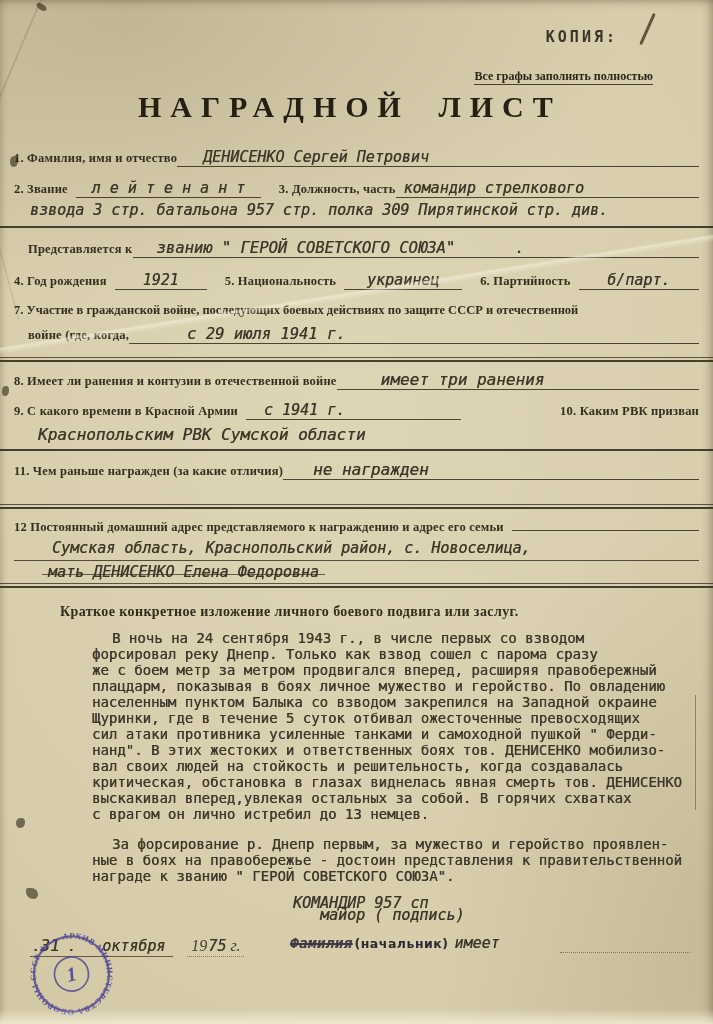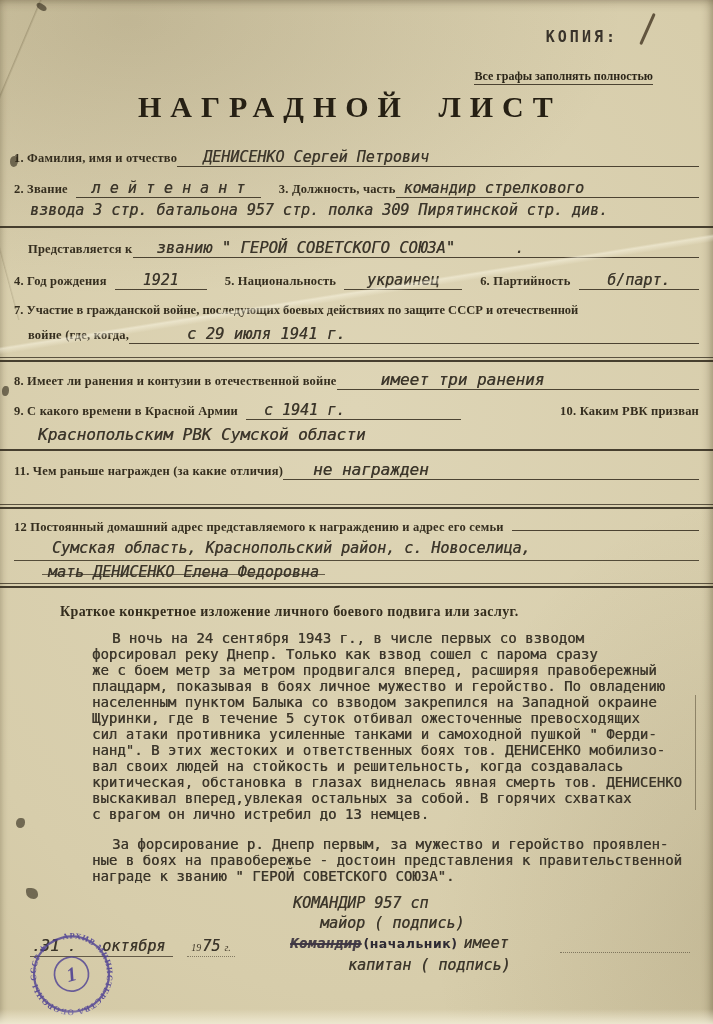--- a/index.html
+++ b/index.html
@@ -73,26 +73,26 @@
   .v12a { margin:4px 14px 0; border-bottom:1.5px solid rgba(50,42,28,0.8); padding:0 0 3px 38px; }
   .v12b { margin:2px 0 0; padding:0 0 1px 42px; }
   .ruled { background-image:linear-gradient(to bottom, transparent 60%, rgba(48,40,26,0.7) 60%, rgba(48,40,26,0.7) calc(60% + 1.5px), transparent calc(60% + 1.5px)); padding:0 6px; }
   .sep4 { margin-top:1px; }
   .cit-head { margin:16px 30px 0 60px; font-size:14px; font-weight:bold; letter-spacing:0.4px; color:#342d1e; }
   .para { margin:10px 14px 0 92px; font-family:"DejaVu Sans Mono", monospace; font-size:14px; line-height:16px; color:#3b352a; text-shadow:0.4px 0 0 rgba(59,53,42,0.75); white-space:pre-line; text-indent:20px; }
   .p2 { margin-top:14px; }
 
   .sig { position:relative; margin-top:8px; height:130px; }
   .sig1 { position:absolute; left:293px; top:2px; }
-  .sig2 { position:absolute; left:320px; top:22px; }
+  .sig2 { position:absolute; left:320px; top:14px; }
   .daterow { position:absolute; left:30px; top:44px; display:flex; align-items:baseline; }
   .dateu { display:flex; align-items:baseline; border-bottom:1.5px solid rgba(50,42,28,0.7); padding:0 8px 1px 2px; }
   .dmonth { margin-left:26px; }
   .ddot { margin-left:8px; }
-  .hand { font-family:"Liberation Serif", serif; font-style:italic; font-size:10px; color:#443c2c;margin-top:16px; }
+  .hand { font-family:"Liberation Serif", serif; font-style:italic; font-size:16px; color:#443c2c;margin-top:16px; }
   .yr { margin-left:14px; border-bottom:1px dotted rgba(50,42,28,0.5); padding:0 4px 1px; }
   .y43 { font-size:15px; margin-left:1px; }
   .chiefrow { position:absolute; left:290px; top:42px; display:flex; align-items:baseline; }
   .strike { text-decoration:line-through; text-decoration-thickness:2px; font-weight:bold; color:rgba(62,54,72,0.8); letter-spacing:0.5px; filter:blur(0.3px); }
   .overwrite { font-family:"DejaVu Sans", sans-serif; font-weight:bold; font-size:12.5px; color:#2e2a33; margin-left:2px; letter-spacing:0.5px; }
   .chief-rest { margin-left:6px; font-size:15px; }
   .chief-u { position:absolute; left:560px; top:60px; width:130px; border-bottom:1px dotted rgba(50,42,28,0.5); }
   .sig4 { position:absolute; left:348px; top:64px; }
 
   .stampwrap { position:absolute; left:26px; top:928px; transform:rotate(-14deg); opacity:0.88; }
@@ -224,26 +224,25 @@
         <span class="typed ddot">.</span>
         <span class="typed t15 dmonth">октября</span>
       </span>
       <span class="yr">
         <span class="hand">19</span><span class="typed y43">75</span>
         <span class="hand">г.</span>
       </span>
     </div>
 
     <div class="chiefrow">
-      <span class="typed strike">Командир</span>
+      <span class="typed strike">Фамилия</span>
       <span class="overwrite">(начальник)</span>
       <span class="typed chief-rest">имеет</span>
     </div>
     <div class="chief-u"></div>
-    <div class="sig4 typed t15">капитан  ( подпись)</div>
   </div>
 
   <div class="stampwrap">
     <svg width="92" height="92" viewBox="0 0 92 92">
       <defs>
         <path id="ring" d="M 46,10.5 a 35.5,35.5 0 1,1 -0.02,0"></path>
       </defs>
       <circle cx="46" cy="46" r="37.5" fill="none" stroke="#4c3f93" stroke-width="2.2" opacity="0.9"></circle>
       <circle cx="46" cy="46" r="17" fill="none" stroke="#4c3f93" stroke-width="1.7" opacity="0.9"></circle>
       <text font-size="8.4" font-family="Liberation Serif, serif" font-weight="bold" fill="#4c3f93" letter-spacing="0.6">

